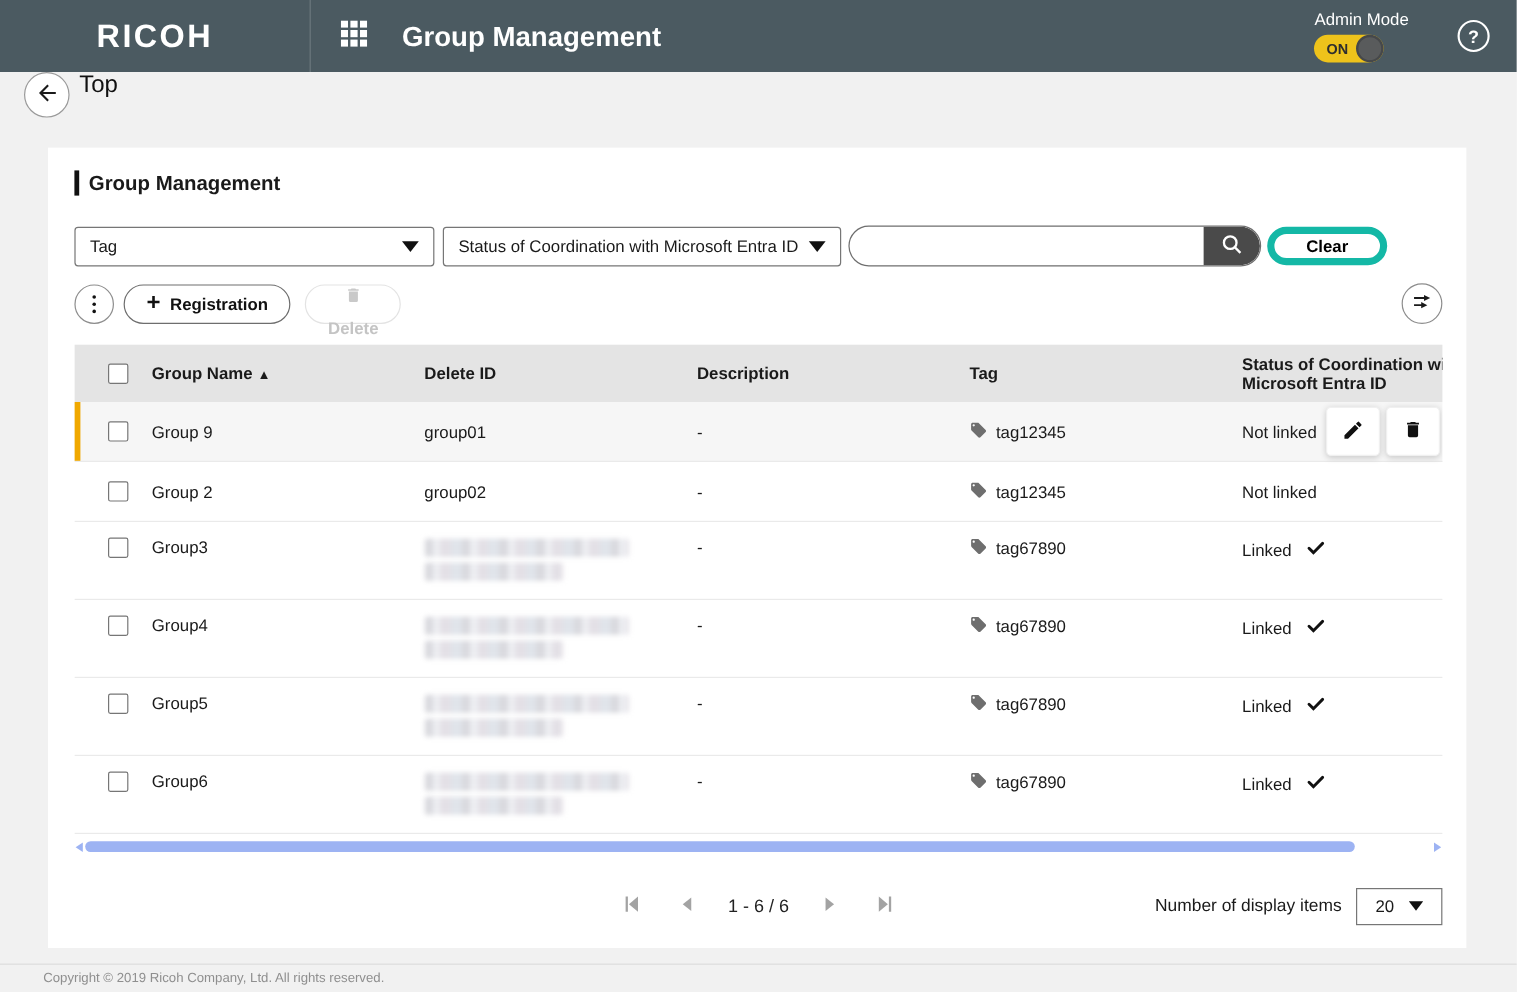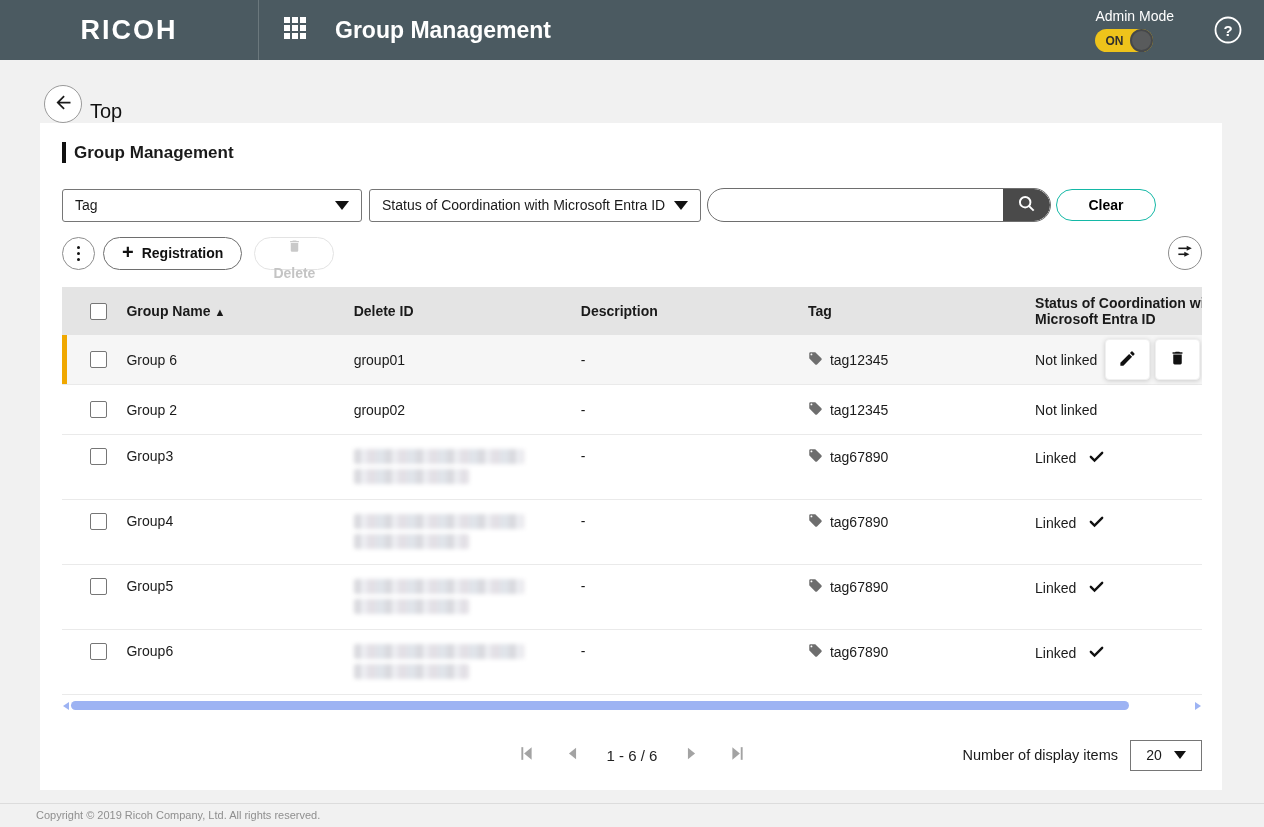--- a/index.html
+++ b/index.html
@@ -16,41 +16,41 @@
   .admin-block { text-align:center; }
   .admin-label { color:#fff; font-size:14px; margin-bottom:5px; }
   .toggle { width:58px; height:23px; background:#eec31b; border-radius:12px; display:flex; align-items:center; position:relative; cursor:pointer; }
   .toggle-text { font-size:12px; font-weight:bold; color:#2e2e2e; margin-left:10px; }
   .toggle-knob { position:absolute; right:0px; width:23px; height:23px; border-radius:50%; background:#595b5c; border:2px solid #46484a; }
   .help-btn { margin-left:40px; width:28px; height:28px; cursor:pointer; }
   .user-block { margin-left:34px; display:flex; align-items:center; gap:10px; }
   .user-meta { color:#fff; font-size:12.5px; line-height:1.45; }
 
   
-  .back-row { height:63px; display:flex; align-items:flex-end; padding-left:44px; }
+  .back-row { height:63px; display:flex; align-items:flex-start; padding-left:20px; }
   .back-btn { width:38px; height:38px; border-radius:50%; background:#fff; border:1px solid #9a9a9a; display:flex; align-items:center; justify-content:center; cursor:pointer; }
   .back-label { margin-left:8px; font-size:20px; color:#111; }
 
   
   .card { margin:0 40px 0 40px; width:1182px; height:667px; background:#fff; position:relative; padding:0 20px 0 22px; }
 
   .section-title { padding-top:19px; display:flex; align-items:center; gap:8px; }
   .title-bar { width:4px; height:21px; background:#111; }
   .title-text { font-size:17px; font-weight:bold; }
 
   
   .filter-row { margin-top:25px; display:flex; align-items:center; }
   .dd { height:33px; border:1px solid #767676; border-radius:3px; background:#fff; display:flex; align-items:center; justify-content:space-between; padding:0 12px; font-size:14px; cursor:pointer; }
   .dd-tag { width:300px; }
   .dd-status { width:332px; margin-left:7px; }
   .caret-down { width:0; height:0; border-left:7px solid transparent; border-right:7px solid transparent; border-top:9px solid #111; }
   .search { margin-left:6px; width:344px; height:34px; border:1px solid #6e6e6e; border-radius:17px; background:#fff; display:flex; overflow:hidden; }
   .search input { flex:1; border:none; outline:none; padding:0 14px; font-size:14px; background:transparent; }
   .search-btn { width:47px; background:#4a4a4a; border:none; border-radius:0 17px 17px 0; display:flex; align-items:center; justify-content:center; cursor:pointer; }
-  .clear-btn { margin-left:5px; width:100px; height:32px; border:1px solid #14b8a6; border-radius:16px; background:#fff; font-size:14px; font-weight:bold; font-family:inherit; cursor:pointer; }
+  .clear-btn { margin-left:5px; width:100px; height:32px; border:6px solid #14b8a6; border-radius:16px; background:#fff; font-size:14px; font-weight:bold; font-family:inherit; cursor:pointer; }
 
   
   .toolbar { margin-top:14px; display:flex; align-items:center; }
   .kebab-btn { width:33px; height:33px; border-radius:50%; border:1px solid #8d8d8d; background:#fff; display:flex; align-items:center; justify-content:center; cursor:pointer; }
   .kebab-dots { display:flex; flex-direction:column; gap:3px; }
   .kebab-dots i { width:3px; height:3px; border-radius:50%; background:#111; }
   .pill-btn { height:33px; border-radius:17px; background:#fff; display:flex; align-items:center; gap:8px; padding:0 18px; font-size:14px; font-weight:bold; font-family:inherit; cursor:pointer; }
   .reg-btn { margin-left:8px; border:1px solid #6e6e6e; color:#111; }
   .plus-glyph { font-size:20px; font-weight:bold; line-height:1; margin-top:-2px; }
   .del-btn { margin-left:12px; border:1px solid #e3e3e3; color:#c4c4c4; cursor:default;flex-direction:column; }
@@ -228,21 +228,21 @@
         <div class="c">Delete ID</div>
         <div class="c">Description</div>
         <div class="c">Tag</div>
         <div class="c-status">Status of Coordination with Microsoft Entra ID</div>
       </div>
       <div>
   <div class="trow active">
     <div class="c-check">
       <input type="checkbox" class="cbox" style="">
     </div>
-    <div class="c">Group 6</div>
+    <div class="c">Group 9</div>
     <div class="c">
       <span class="id-text">group01</span>
       
       
     </div>
     <div class="c">-</div>
     <div class="c tag-cell">
       <span>
         <svg width="15" height="15" viewBox="0 0 24 24">
                   <path fill="#6e6e6e" d="M21.4 11.6l-9-9c-.4-.4-.9-.6-1.4-.6H4c-1.1 0-2 .9-2 2v7c0 .5.2 1 .6 1.4l9 9c.8.8 2 .8 2.8 0l7-7c.8-.8.8-2 0-2.8zM5.5 7C4.7 7 4 6.3 4 5.5S4.7 4 5.5 4 7 4.7 7 5.5 6.3 7 5.5 7z"></path>

